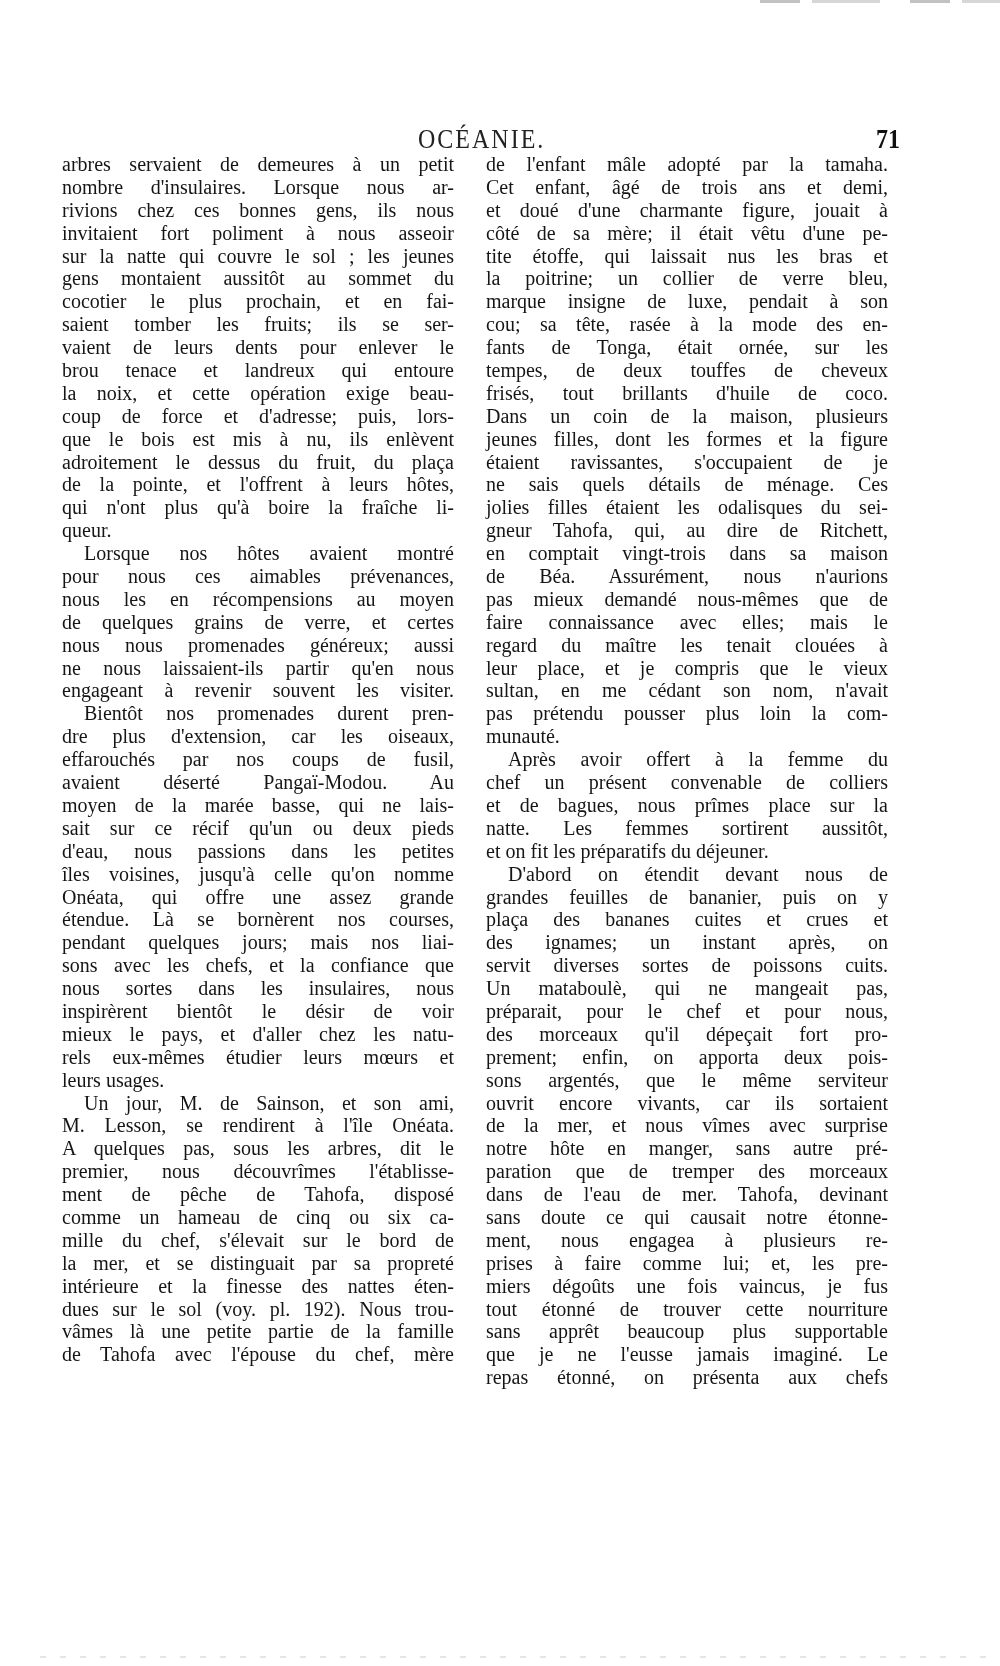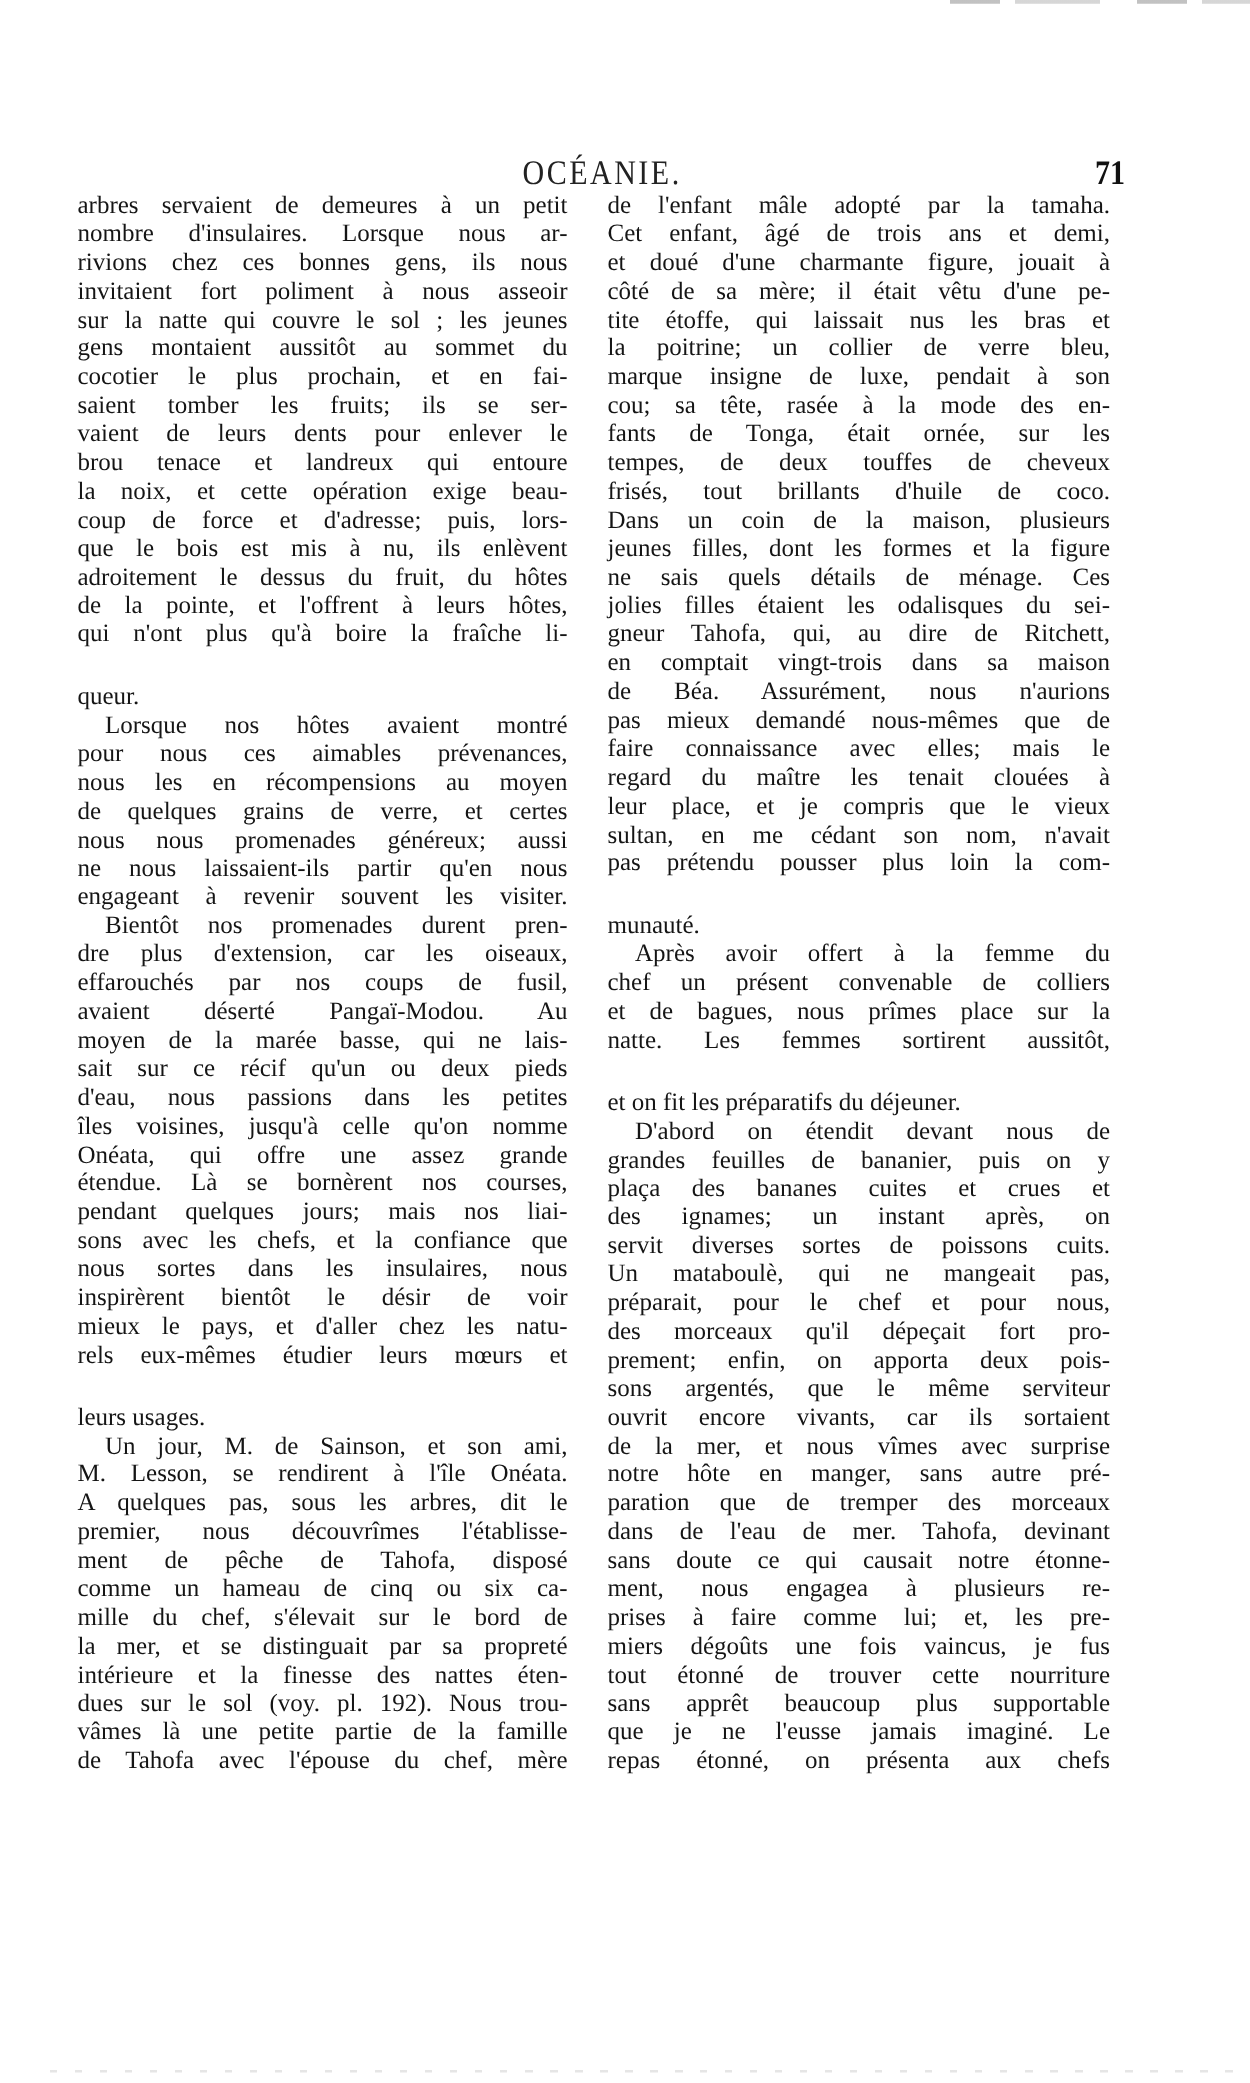--- a/index.html
+++ b/index.html
@@ -62,21 +62,21 @@
     .col-right { left: 486px; width: 402px; }
     .line {
       display: block;
       white-space: nowrap;
       text-align-last: justify;
       text-align: justify;
       height: 22.9px;
       overflow: visible;
     }
     .line.indent { padding-left: 22px; }
-    .line.last { text-align-last: left; margin-top: 27px; }
+    .line.last { text-align-last: left; }
     .bottom-artifact {
       position: absolute;
       left: 40px;
       top: 1656px;
       width: 960px;
       height: 2px;
       background: repeating-linear-gradient(90deg, #ccc 0 6px, transparent 6px 20px);
       opacity: 0.5;
     }
   </style>
@@ -97,21 +97,21 @@
     <span class="line">invitaient fort poliment à nous asseoir</span>
     <span class="line">sur la natte qui couvre le sol ; les jeunes</span>
     <span class="line">gens montaient aussitôt au sommet du</span>
     <span class="line">cocotier le plus prochain, et en fai-</span>
     <span class="line">saient tomber les fruits; ils se ser-</span>
     <span class="line">vaient de leurs dents pour enlever le</span>
     <span class="line">brou tenace et landreux qui entoure</span>
     <span class="line">la noix, et cette opération exige beau-</span>
     <span class="line">coup de force et d'adresse; puis, lors-</span>
     <span class="line">que le bois est mis à nu, ils enlèvent</span>
-    <span class="line">adroitement le dessus du fruit, du hôtes</span>
+    <span class="line">adroitement le dessus du fruit, du plaça</span>
     <span class="line">de la pointe, et l'offrent à leurs hôtes,</span>
     <span class="line">qui n'ont plus qu'à boire la fraîche li-</span>
     <span class="line last">queur.</span>
     <span class="line indent">Lorsque nos hôtes avaient montré</span>
     <span class="line">pour nous ces aimables prévenances,</span>
     <span class="line">nous les en récompensions au moyen</span>
     <span class="line">de quelques grains de verre, et certes</span>
     <span class="line">nous nous promenades généreux; aussi</span>
     <span class="line">ne nous laissaient-ils partir qu'en nous</span>
     <span class="line">engageant à revenir souvent les visiter.</span>
@@ -152,20 +152,21 @@
     <span class="line">côté de sa mère; il était vêtu d'une pe-</span>
     <span class="line">tite étoffe, qui laissait nus les bras et</span>
     <span class="line">la poitrine; un collier de verre bleu,</span>
     <span class="line">marque insigne de luxe, pendait à son</span>
     <span class="line">cou; sa tête, rasée à la mode des en-</span>
     <span class="line">fants de Tonga, était ornée, sur les</span>
     <span class="line">tempes, de deux touffes de cheveux</span>
     <span class="line">frisés, tout brillants d'huile de coco.</span>
     <span class="line">Dans un coin de la maison, plusieurs</span>
     <span class="line">jeunes filles, dont les formes et la figure</span>
+    <span class="line">étaient ravissantes, s'occupaient de je</span>
     <span class="line">ne sais quels détails de ménage. Ces</span>
     <span class="line">jolies filles étaient les odalisques du sei-</span>
     <span class="line">gneur Tahofa, qui, au dire de Ritchett,</span>
     <span class="line">en comptait vingt-trois dans sa maison</span>
     <span class="line">de Béa. Assurément, nous n'aurions</span>
     <span class="line">pas mieux demandé nous-mêmes que de</span>
     <span class="line">faire connaissance avec elles; mais le</span>
     <span class="line">regard du maître les tenait clouées à</span>
     <span class="line">leur place, et je compris que le vieux</span>
     <span class="line">sultan, en me cédant son nom, n'avait</span>

